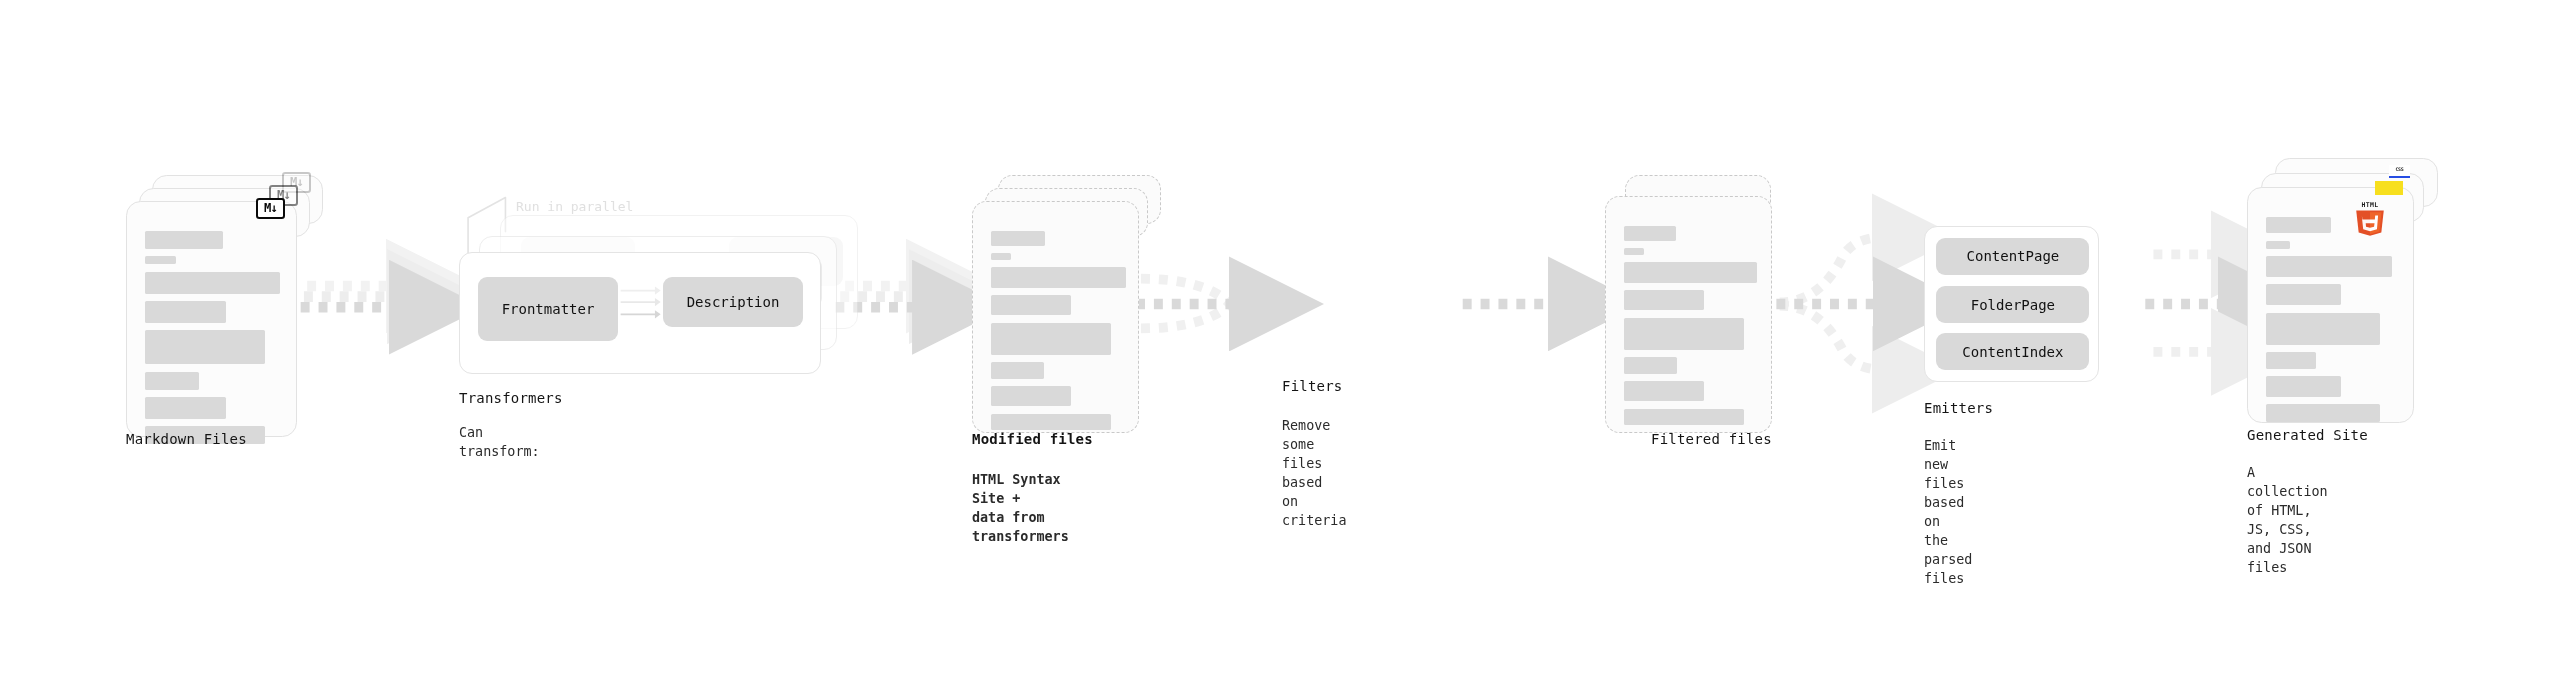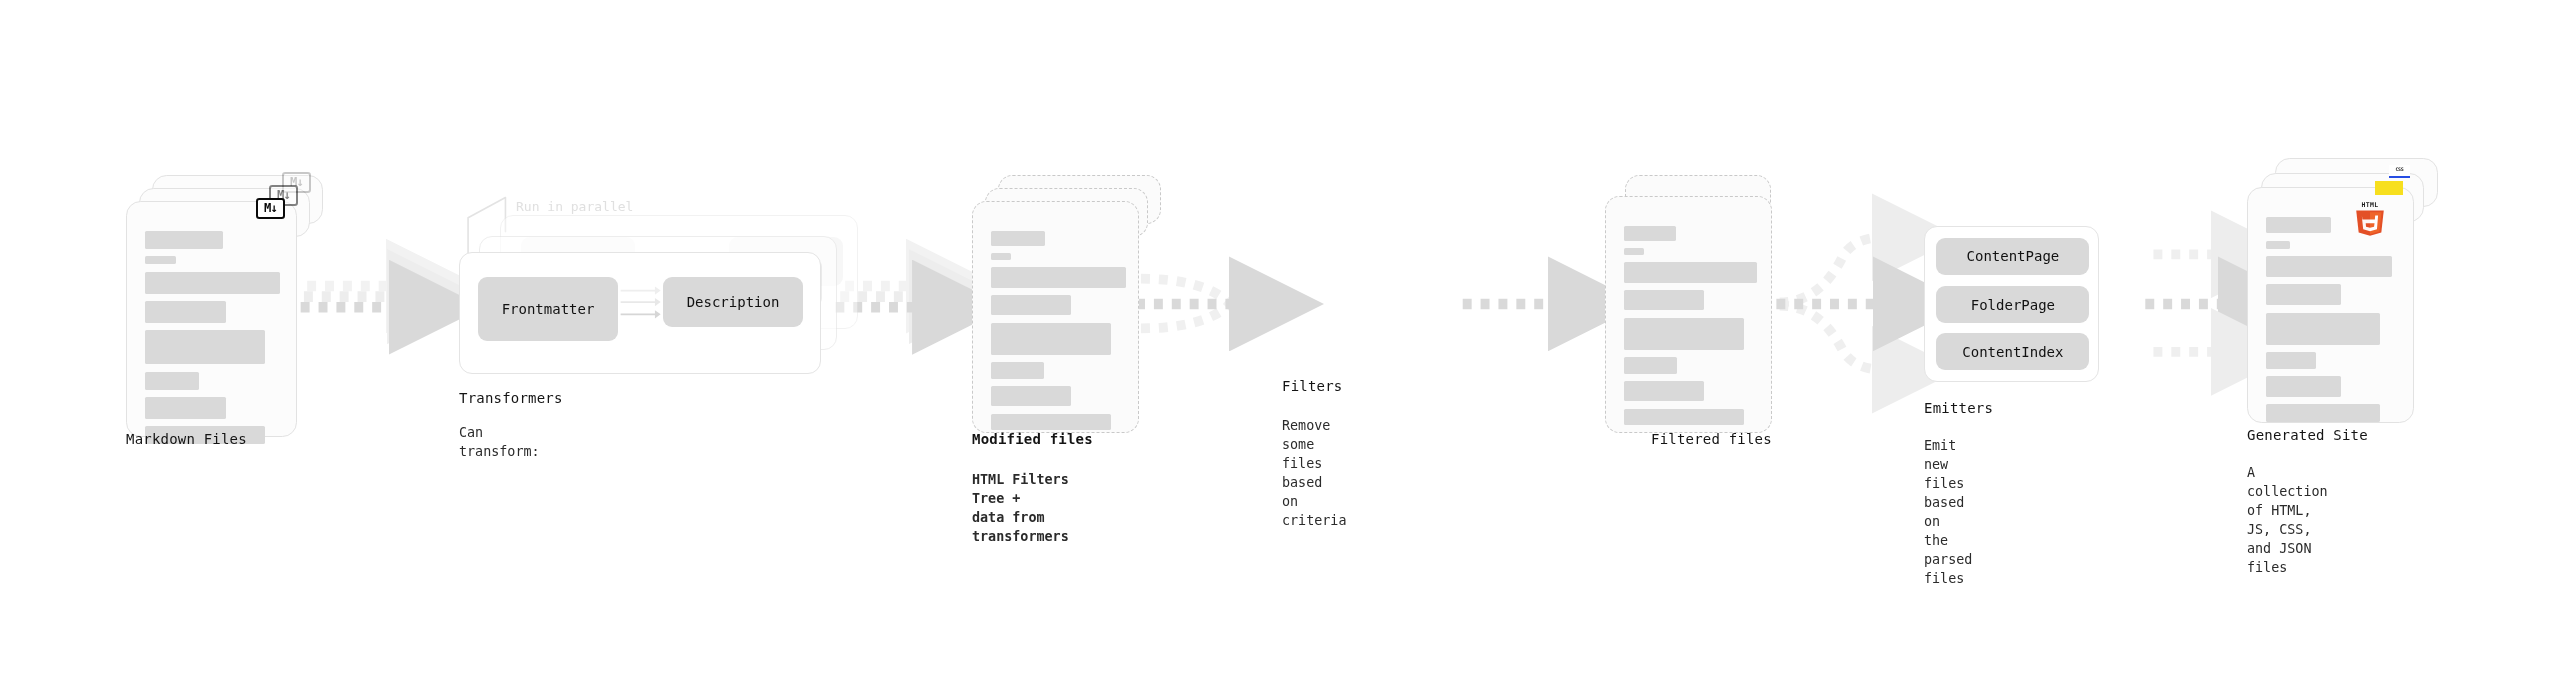--- a/index.html
+++ b/index.html
@@ -275,21 +275,21 @@
           <div class="ln" style="width:135px;height:20.3px;"></div>
           <div class="ln" style="width:80px;height:20.3px;"></div>
           <div class="ln" style="width:120px;height:32.5px;"></div>
           <div class="ln" style="width:53px;height:16.3px;"></div>
           <div class="ln" style="width:80px;height:20.3px;"></div>
           <div class="ln" style="width:120px;height:16.3px;"></div>
         </div>
       </div>
     </div>
     <div class="cap-title" style="left:967px;top:431px;">Modified files</div>
-    <div class="cap-sub" style="left:967px;top:470px;">HTML Filters Tree +
+    <div class="cap-sub" style="left:967px;top:470px;">HTML Syntax Site +
 data from transformers</div>
   </div>
 
   <div class="stage-col" style="left:0;width:284px;">
     <div class="cap-title" style="left:1282px;top:378px;">Filters</div>
     <div class="cap-sub" style="left:1282px;top:416px;">Remove some files based
 on criteria</div>
   </div>
 
   <div class="stage-col" style="left:0;width:341px;">

